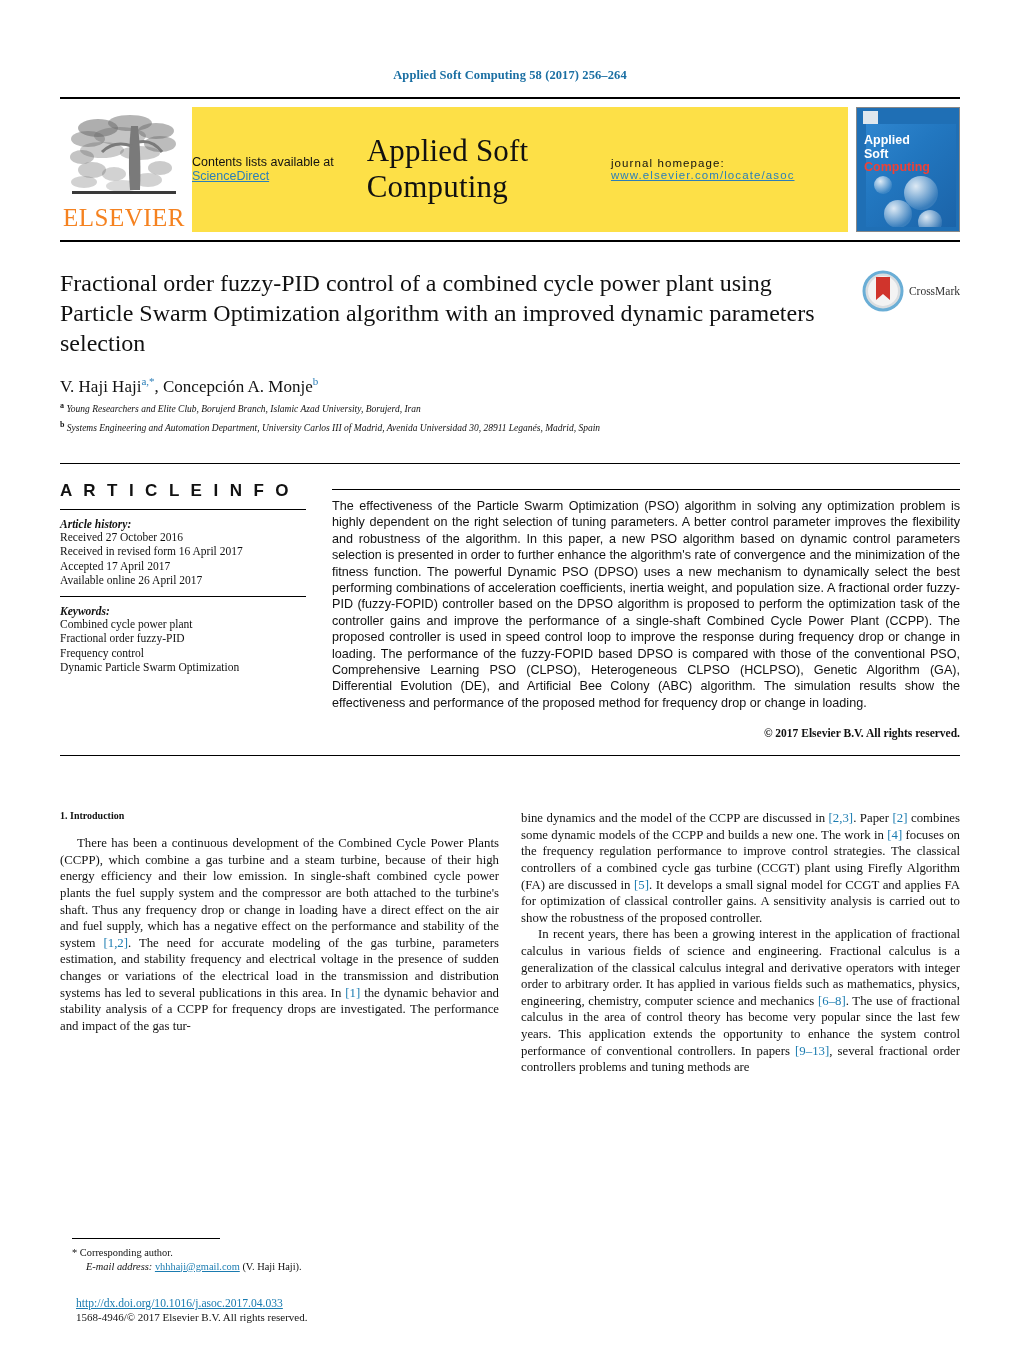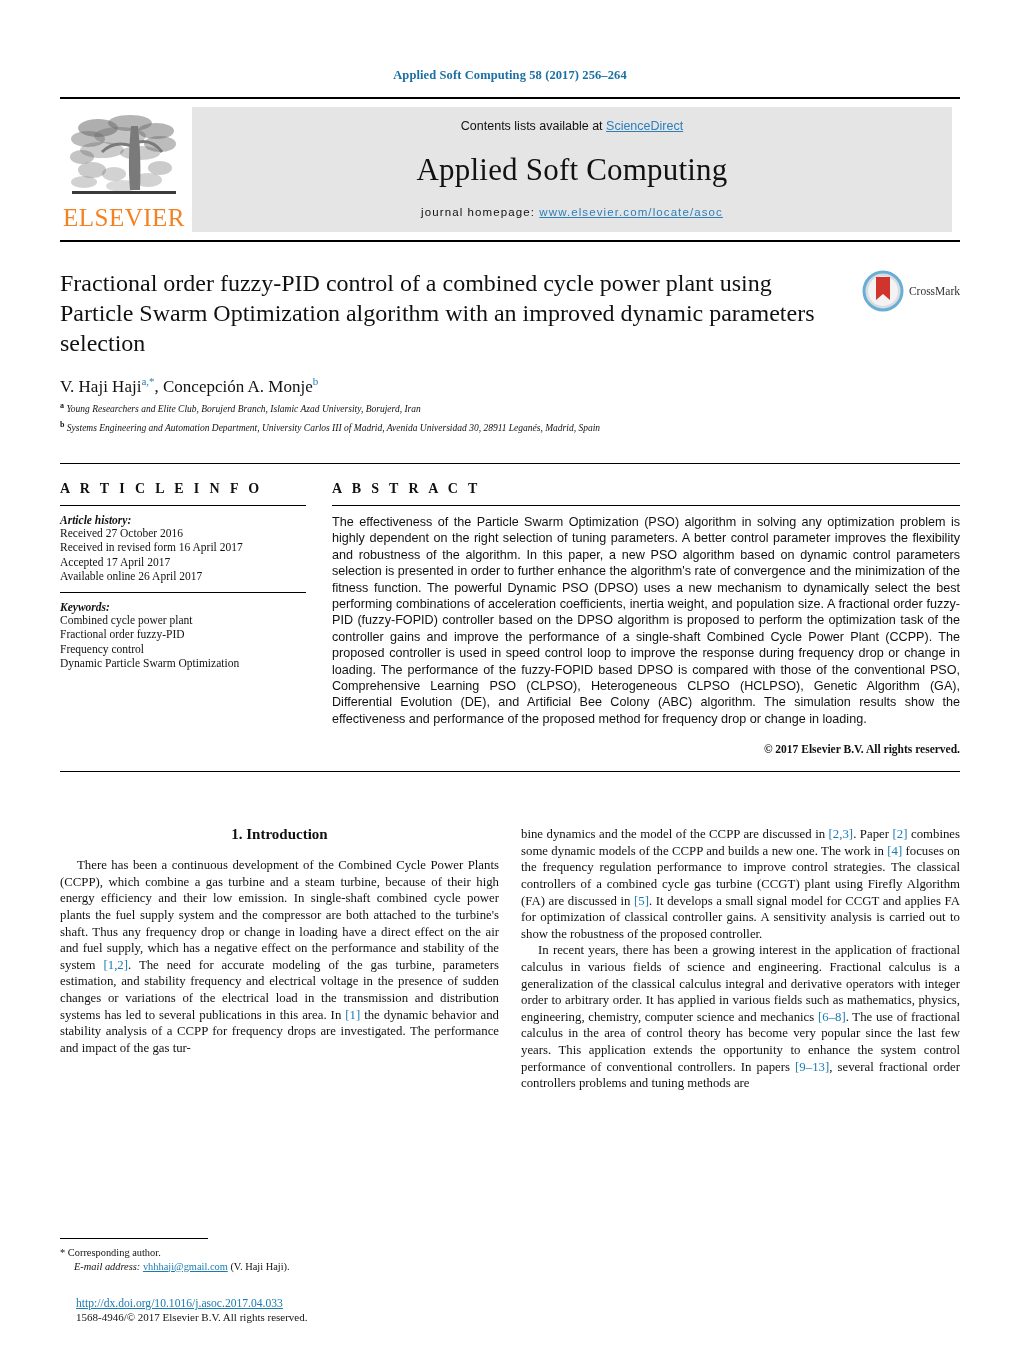--- a/index.html
+++ b/index.html
@@ -58,24 +58,24 @@
   .elsevier-word {
     font-family: "Liberation Serif", serif;
     color: #F58220;
     font-size: 25px;
     letter-spacing: 0.5px;
     line-height: 1;
     margin-top: 1px;
   }
   .masthead-center {
     flex: 1 1 auto;
-    background: #e5e5e5;
+    background: #fde047;
     margin: 0 8px 0 4px;
     display: flex;
-    flex-direction: column;
+    flex-direction: row;
     justify-content: space-between;
     align-items: center;
     padding: 12px 0 14px 0;
     box-sizing: border-box;
   }
   .contents-line {
     font-family: "Liberation Sans", sans-serif;
     font-size: 12.5px;
     color: #111;
   }
@@ -196,23 +196,23 @@
   }
   .col-info {
     flex: 0 0 272px;
     padding-right: 26px;
     box-sizing: border-box;
   }
   .col-abstract {
     flex: 1 1 auto;
   }
   .sec-head {
-    font-family: Liberation Serif, serif;
-    font-weight: bold;
-    font-size: 14px;
+    font-family: Liberation Sans, sans-serif;
+    font-weight: bold;
+    font-size: 17px;
     letter-spacing: 3.4px;
     color: #111;
   }
   .thin-rule {
     border-top: 1.6px solid #000;
     margin: 8px 0 8px 0;
   }
   .sub-ital {
     font-family: "Liberation Serif", serif;
     font-style: italic;
@@ -253,41 +253,40 @@
     margin-top: 54px;
     gap: 22px;
   }
   .body-col {
     flex: 1 1 0;
     min-width: 0;
   }
   .sec-title {
     font-family: "Liberation Serif", serif;
     font-weight: bold;
-    font-size: 15px;
+    font-size: 10px;
     color: #111;
     margin-bottom: 14px;
-    text-align: center;
   }
   .body-p {
     font-family: "Liberation Serif", serif;
     font-size: 12.8px;
     line-height: 16.6px;
     text-align: justify;
     color: #111;
     margin: 0;
     text-indent: 17px;
   }
   .body-p + .body-p { margin-top: 0; }
   .ref { color: #1a7bb0; }
 
   
   .footnote {
     position: absolute;
-    left: 60px;
+    left: 72px;
     bottom: 78px;
     width: 430px;
   }
   .fn-rule {
     border-top: 1px solid #000;
     width: 148px;
     margin-bottom: 7px;
   }
   .fn-line {
     font-family: "Liberation Serif", serif;
@@ -359,20 +358,34 @@
     <div class="masthead-center">
       <div class="contents-line">
         <span>Contents lists available at </span><a class="sd" href="#">ScienceDirect</a>
       </div>
       <div class="journal-title">Applied Soft Computing</div>
       <div class="homepage-line">
         <span>journal homepage: </span><a class="url" href="#">www.elsevier.com/locate/asoc</a>
       </div>
     </div>
 
+    <div class="cover-thumb">
+      <div class="cover-sq"></div>
+      <div class="cover-inner">
+        <div class="cover-blob" style="width:34px;height:34px;left:38px;top:52px;"></div>
+        <div class="cover-blob" style="width:28px;height:28px;left:18px;top:76px;"></div>
+        <div class="cover-blob" style="width:24px;height:24px;left:52px;top:86px;"></div>
+        <div class="cover-blob" style="width:18px;height:18px;left:8px;top:52px;"></div>
+      </div>
+      <div class="cover-text">
+        <span class="w1">Applied</span>
+        <span class="w2">Soft</span>
+        <span class="w3">Computing</span>
+      </div>
+    </div>
   </div>
 
   <div class="title-rule"></div>
 
   <div class="title-area">
     <div class="title-main">
       <h1 class="paper-title">Fractional order fuzzy-PID control of a combined cycle power plant using Particle Swarm Optimization algorithm with an improved dynamic parameters selection</h1>
       <div class="authors">V. Haji Haji<sup>a,*</sup>, Concepción A. Monje<sup>b</sup></div>
       <div class="affil">
         <sup>a</sup>
@@ -412,21 +425,20 @@
         <div class="thin-rule"></div>
         <div class="sub-ital">Keywords:</div>
         <div class="meta-line">Combined cycle power plant</div>
         <div class="meta-line">Fractional order fuzzy-PID</div>
         <div class="meta-line">Frequency control</div>
         <div class="meta-line">Dynamic Particle Swarm Optimization</div>
       </div>
     </div>
 
     <div class="col-abstract">
-      <div class="sec-head">A B S T R A C T</div>
       <div class="thin-rule"></div>
       <div class="abstract-body">The effectiveness of the Particle Swarm Optimization (PSO) algorithm in solving any optimization problem is highly dependent on the right selection of tuning parameters. A better control parameter improves the flexibility and robustness of the algorithm. In this paper, a new PSO algorithm based on dynamic control parameters selection is presented in order to further enhance the algorithm's rate of convergence and the minimization of the fitness function. The powerful Dynamic PSO (DPSO) uses a new mechanism to dynamically select the best performing combinations of acceleration coefficients, inertia weight, and population size. A fractional order fuzzy-PID (fuzzy-FOPID) controller based on the DPSO algorithm is proposed to perform the optimization task of the controller gains and improve the performance of a single-shaft Combined Cycle Power Plant (CCPP). The proposed controller is used in speed control loop to improve the response during frequency drop or change in loading. The performance of the fuzzy-FOPID based DPSO is compared with those of the conventional PSO, Comprehensive Learning PSO (CLPSO), Heterogeneous CLPSO (HCLPSO), Genetic Algorithm (GA), Differential Evolution (DE), and Artificial Bee Colony (ABC) algorithm. The simulation results show the effectiveness and performance of the proposed method for frequency drop or change in loading.</div>
       <div class="copyright">© 2017 Elsevier B.V. All rights reserved.</div>
     </div>
   </div>
 
   <div class="info-rule-bottom"></div>
 
   <div class="body-area">
     <div class="body-col">

